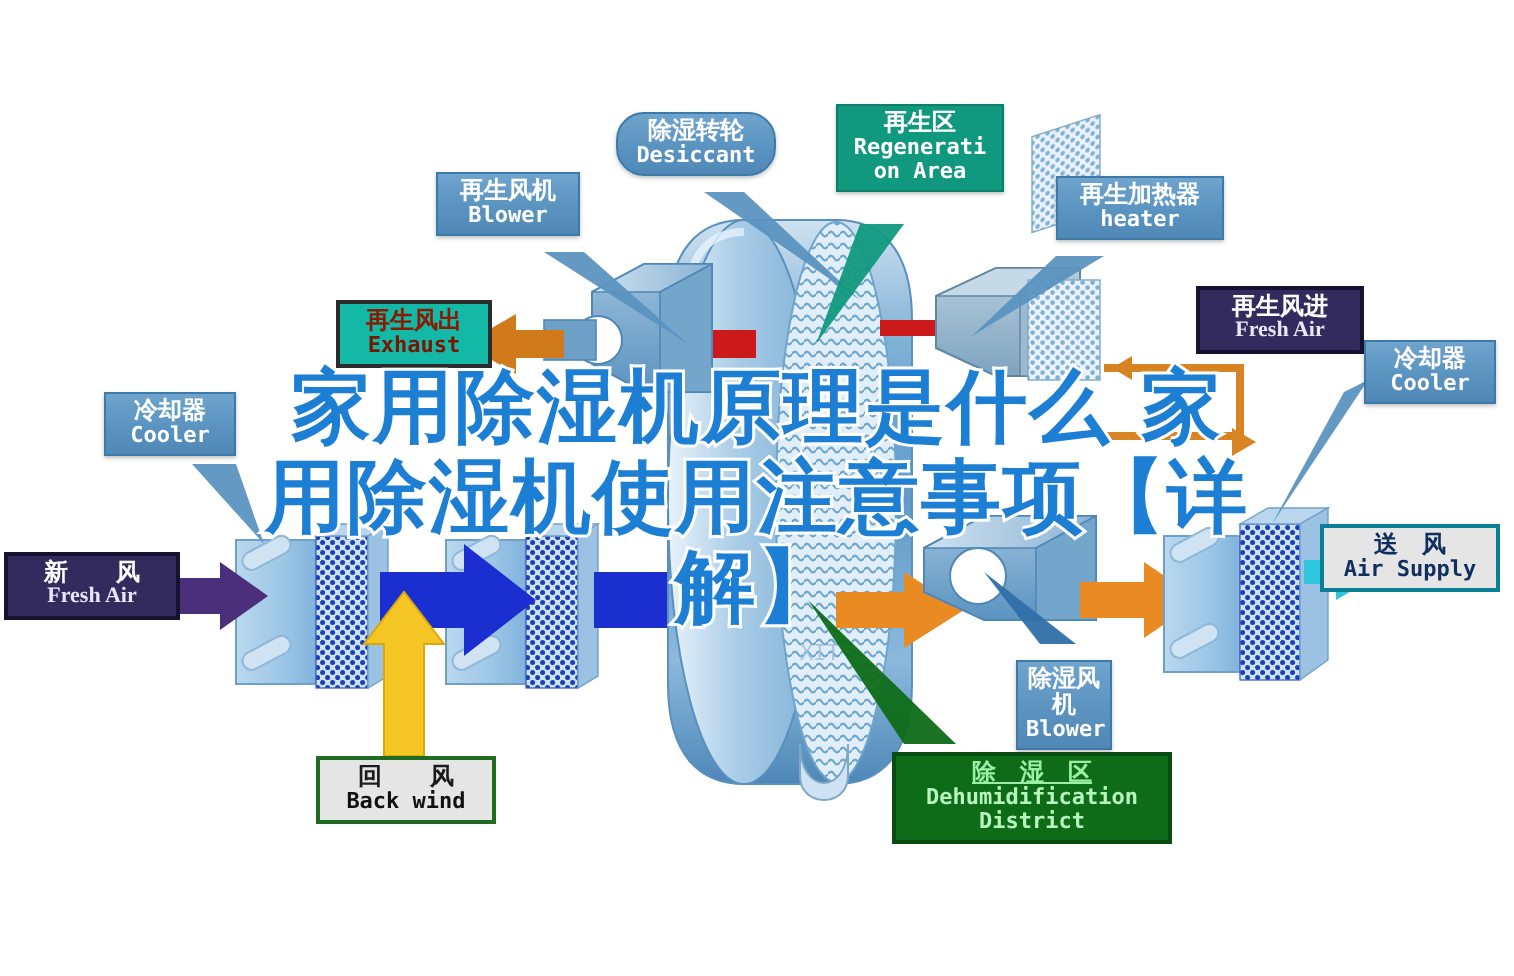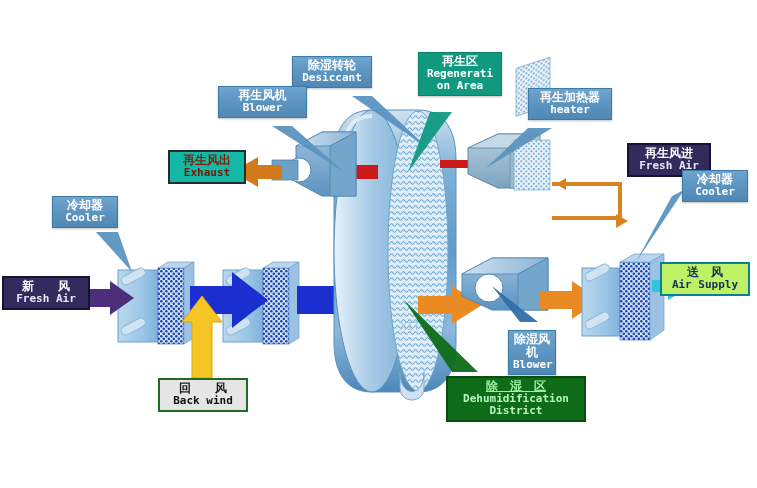--- a/index.html
+++ b/index.html
@@ -32,29 +32,29 @@
             box-shadow:0 1px 2px rgba(0,0,0,.25);}
 
   
   .cal-orange{background:#14b8a6;border:2px solid #2b2b2b;}
   .cal-orange .cn{color:#8b1a00;}
   .cal-orange .en{color:#7a1600;}
 
   
   .cal-purple{background:#332a5e;border:2px solid #171232;}
   .cal-purple .cn{color:#ffffff;}
-  .cal-purple .en{color:#e9e6f7;}
+  .cal-purple .en{color:#e9e6f7;font-family:Liberation Serif, serif;}
 
   
   .cal-yellow{background:#e5e5e5;border:2px solid #1f6b1f;}
   .cal-yellow .cn{color:#1b1b1b;}
   .cal-yellow .en{color:#111111;}
 
   
-  .cal-cyan{background:#bef264;border:2px solid #0b7f96;}
+  .cal-cyan{background:#e5e5e5;border:2px solid #0b7f96;}
   .cal-cyan .cn{color:#0f2f5e;}
   .cal-cyan .en{color:#0f2f5e;}
 
   
   .cal-green{background:#0e6b18;border:2px solid #0a4d11;}
   .cal-green .cn{color:#9cf0a5;text-decoration:underline;}
   .cal-green .en{color:#b7f5bd;}
 
   
   #wm{position:absolute;left:0;top:182px;width:757px;
@@ -281,47 +281,47 @@
       <path d="M96 232 L118 232 L132 272 Z" fill="#5b93c0" opacity=".95"></path>
 
       <path d="M672 196 L684 190 L636 262 Z" fill="#5b93c0" opacity=".95"></path>
 
       <path d="M520 322 L538 322 L492 286 Z" fill="#2f6fa8" opacity=".95"></path>
 
       <path d="M452 372 L478 372 L404 300 Z" fill="#0e6b18" opacity=".95"></path>
     </g>
   </svg>
 
-  <div class="lbl cal-blue" style="left:292px;top:56px;width:80px;">
+  <div class="lbl cal-blue" style="left:308px;top:56px;width:80px;border-radius:14px;">
     <span class="cn">除湿转轮</span>
     <span class="en">Desiccant</span>
   </div>
 
-  <div class="lbl cal-blue" style="left:218px;top:86px;width:89px;">
+  <div class="lbl cal-blue" style="left:218px;top:86px;width:72px;">
     <span class="cn">再生风机</span>
     <span class="en">Blower</span>
   </div>
 
   <div class="lbl cal-blue" style="left:528px;top:88px;width:84px;">
     <span class="cn">再生加热器</span>
     <span class="en">heater</span>
   </div>
 
   <div class="lbl cal-teal" style="left:418px;top:52px;width:84px;">
     <span class="cn">再生区</span>
     <span class="en">Regenerati</span>
     <span class="en">on Area</span>
   </div>
 
   <div class="lbl cal-orange" style="left:168px;top:150px;width:78px;">
     <span class="cn">再生风出</span>
     <span class="en">Exhaust</span>
   </div>
 
-  <div class="lbl cal-purple" style="left:598px;top:143px;width:84px;margin-left:29px;">
+  <div class="lbl cal-purple" style="left:598px;top:143px;width:84px;">
     <span class="cn">再生风进</span>
     <span class="en">Fresh Air</span>
   </div>
 
   <div class="lbl cal-blue" style="left:52px;top:196px;width:66px;">
     <span class="cn">冷却器</span>
     <span class="en">Cooler</span>
   </div>
 
   <div class="lbl cal-blue" style="left:682px;top:170px;width:66px;">
@@ -348,14 +348,19 @@
     <span class="cn">除湿风机</span>
     <span class="en">Blower</span>
   </div>
 
   <div class="lbl cal-green" style="left:446px;top:376px;width:140px;">
     <span class="cn">除　湿　区</span>
     <span class="en">Dehumidification</span>
     <span class="en">District</span>
   </div>
 
+  <div id="wm">
+    <div class="line">家用除湿机原理是什么 家</div>
+    <div class="line">用除湿机使用注意事项【详</div>
+    <div class="line">解】</div>
+  </div>
 
 </div>
 
 </body></html>

